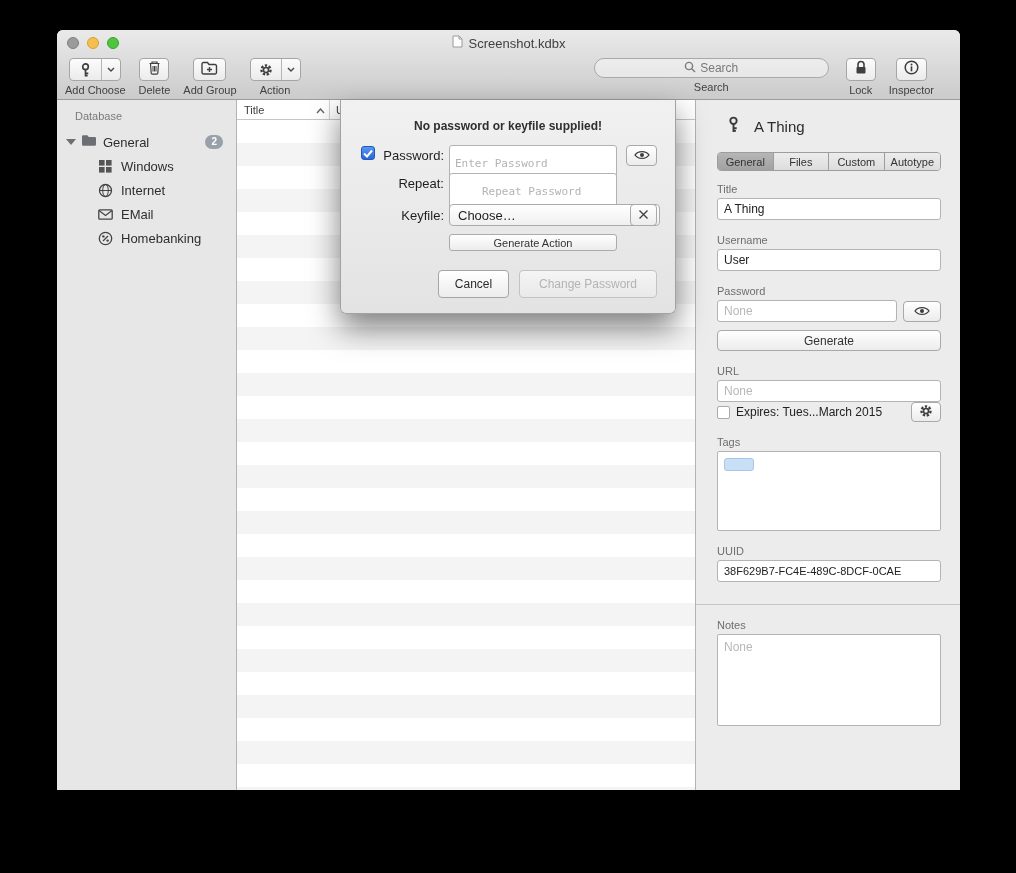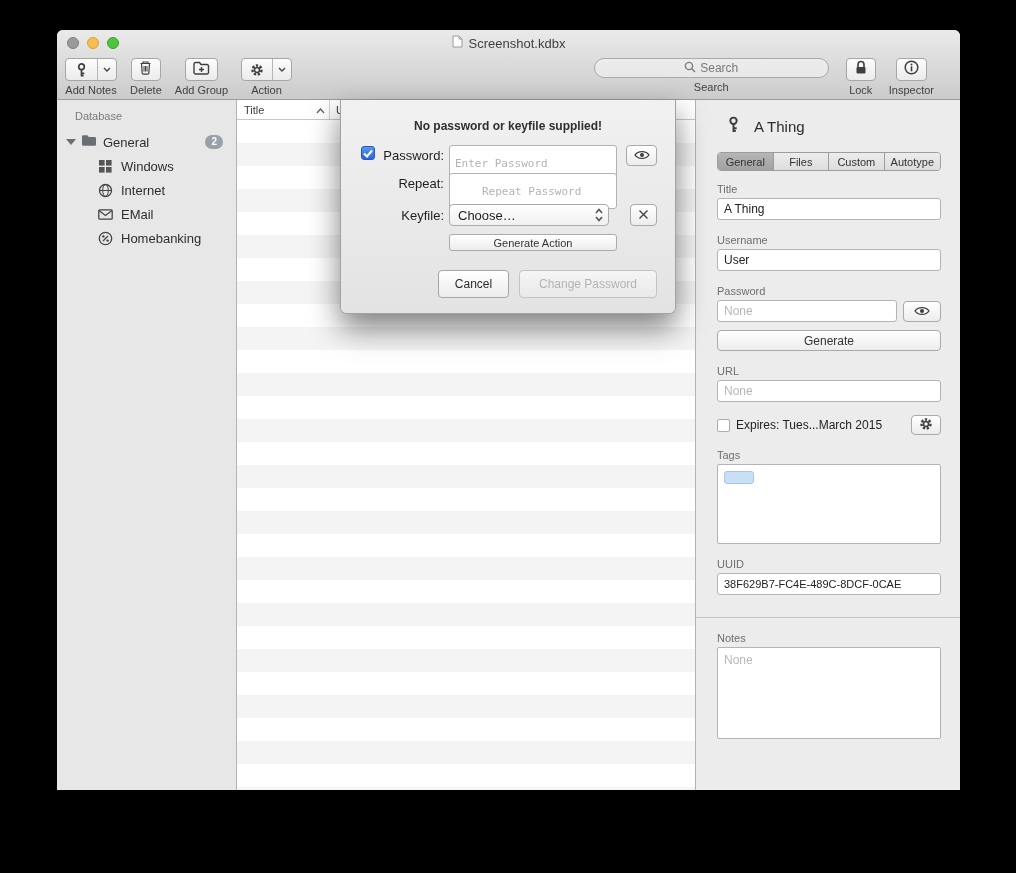--- a/index.html
+++ b/index.html
@@ -75,21 +75,21 @@
   .f-label.first { margin-top:0; }
   .f-input { width:100%; height:22px; border:1px solid #b4b4b4; border-radius:3px; background:#fff;
              font-size:12px; color:#222; padding:0 6px; font-family:"Liberation Sans",sans-serif; outline:none; }
   .f-input::placeholder { color:#b7b7b7; }
   .row-flex { display:flex; gap:6px; align-items:center; }
   .mini-btn { height:21px; border:1px solid #a9a9a9; border-radius:4px; background:linear-gradient(#ffffff,#ececec);
               display:flex; align-items:center; justify-content:center; }
   .eye-btn { width:38px; flex-shrink:0; }
   .wide-btn { width:100%; height:21px; margin-top:8px; font-size:12px; color:#333;
               border:1px solid #a9a9a9; border-radius:4px; background:linear-gradient(#ffffff,#ececec); }
-  .expires-row { display:flex; align-items:center; gap:6px; margin-top:13px; font-size:12px; color:#222; }
+  .expires-row { display:flex; align-items:center; gap:6px; margin-top:0; font-size:12px; color:#222; }
   .checkbox-plain { width:13px; height:13px; background:#fff; border:1px solid #ababab; border-radius:2px; }
   .gear-btn { width:30px; height:20px; margin-left:auto; }
   .tags-box { height:80px; background:#fff; border:1px solid #b4b4b4; border-radius:2px; padding:6px; }
   .tag-chip { width:30px; height:13px; background:#c9dff6; border:1px solid #a5c6ea; border-radius:3px; }
   .uuid-input { font-size:11px; white-space:nowrap; overflow:hidden; }
   .panel-divider { border-top:1px solid #c5c5c5; margin:22px -19px 0 -21px; }
   .notes-box { height:92px; background:#fff; border:1px solid #b4b4b4; border-radius:2px; padding:5px 6px;
                font-size:12px; color:#b7b7b7; }
 
   
@@ -99,21 +99,21 @@
   .sheet-msg { position:absolute; top:19px; left:0; right:0; text-align:center; font-size:12px;
                font-weight:bold; color:#2f2f2f; }
   .sh-label { position:absolute; left:34px; width:69px; text-align:right; font-size:13px; color:#1e1e1e; }
   .sh-input { position:absolute; left:108px; width:168px; height:36px; border:1px solid #b2b2b2; border-radius:3px;
               background:#fff; padding:0 5px; font-family:"DejaVu Sans Mono",monospace; font-size:11px; color:#333; outline:none; }
   .sh-input::placeholder { color:#b3b3b3; }
   .checkbox-blue { position:absolute; left:20px; top:46px; width:14px; height:14px; border-radius:3px;
                    background:linear-gradient(#5a97f0,#2a66d9); border:1px solid #2257bd;
                    display:flex; align-items:center; justify-content:center; }
   .sh-eye { position:absolute; left:285px; top:45px; width:31px; height:21px; }
-  .popup-btn { position:absolute; left:108px; top:104px; width:160px; height:22px; background:linear-gradient(#ffffff,#f0f0f0);
+  .popup-btn { position:absolute; left:108px; top:104px; width:211px; height:22px; background:linear-gradient(#ffffff,#f0f0f0);
                border:1px solid #ababab; border-radius:4px; display:flex; align-items:center; padding:0 5px 0 8px;
                font-size:13px; color:#1e1e1e; }
   .popup-stepper { margin-left:auto; display:flex; align-items:center; }
   .sh-clear { position:absolute; left:289px; top:104px; width:27px; height:22px; }
   .sh-genkey { position:absolute; left:108px; top:134px; width:168px; height:17px; font-size:11px; color:#333;
                border:1px solid #ababab; border-radius:3px; background:linear-gradient(#ffffff,#ececec); }
   .sh-btn { position:absolute; top:170px; height:28px; font-size:12px; border:1px solid #a5a5a5;
             border-radius:4px; background:linear-gradient(#ffffff,#ececec); color:#2b2b2b; }
   .sh-cancel { left:97px; width:71px; }
   .sh-change { left:178px; width:138px; color:#b3b3b3; border-color:#c3c3c3;
@@ -151,21 +151,21 @@
                 <circle cx="8" cy="4.5" r="3" fill="none" stroke="#3f3f3f" stroke-width="1.8"></circle>
                 <path d="M8 7.5 V15 M8 11.5 h3 M8 14 h2.3" stroke="#3f3f3f" stroke-width="1.8" fill="none"></path>
               </svg>
           </span>
           <span class="seg-arrow">
             <svg width="8" height="5" viewBox="0 0 8 5">
                 <path d="M1 1 L4 4 L7 1" fill="none" stroke="#444" stroke-width="1.4"></path>
               </svg>
           </span>
         </div>
-        <div class="tb-label">Add Notes</div>
+        <div class="tb-label">Add Choose</div>
       </div>
 
       <div class="tb-item">
         <div class="tb-btn">
           <span>
             <svg width="13" height="15" viewBox="0 0 13 15">
                 <path d="M1.5 3.5 h10 M4 3.5 V2 h5 v1.5 M2.5 3.5 l.7 9.8 a1 1 0 0 0 1 .9 h4.6 a1 1 0 0 0 1-.9 l.7-9.8" stroke="#3f3f3f" fill="none" stroke-width="1.2"></path>
                 <path d="M5 6 v5.5 M6.5 6 v5.5 M8 6 v5.5" stroke="#3f3f3f" stroke-width="1"></path>
               </svg>
           </span>

